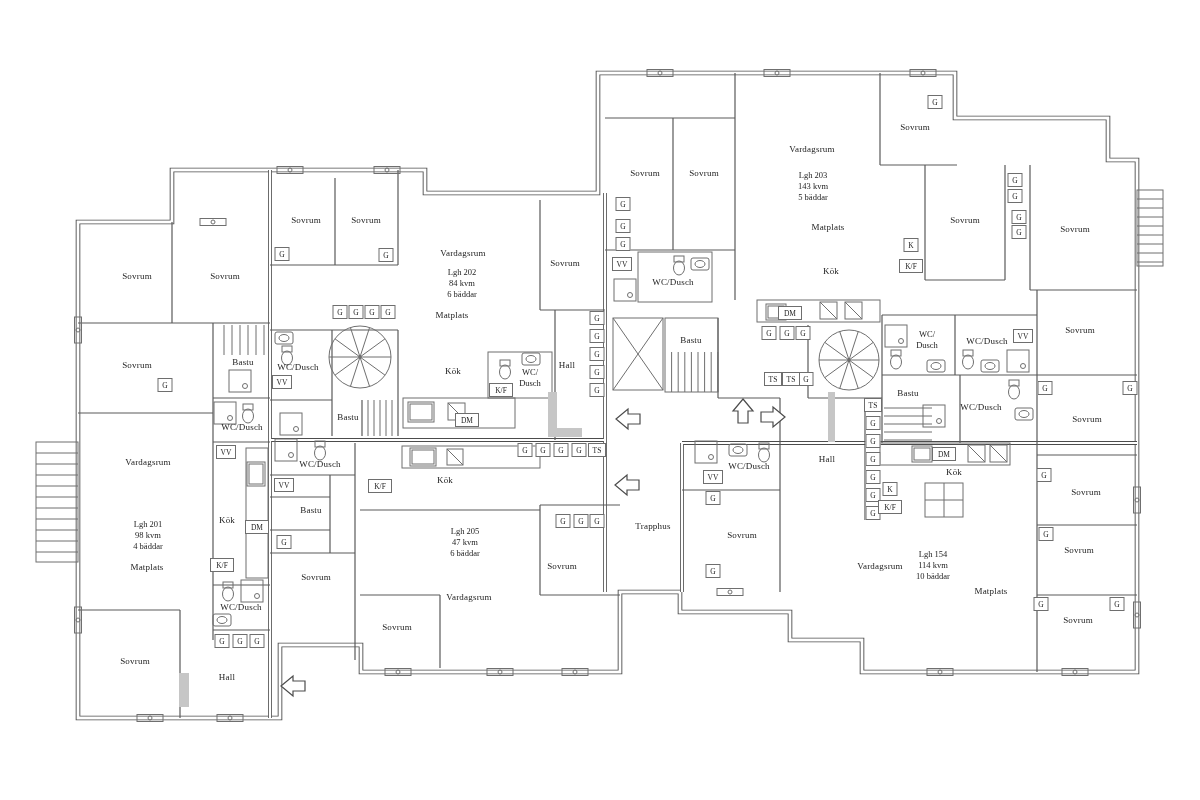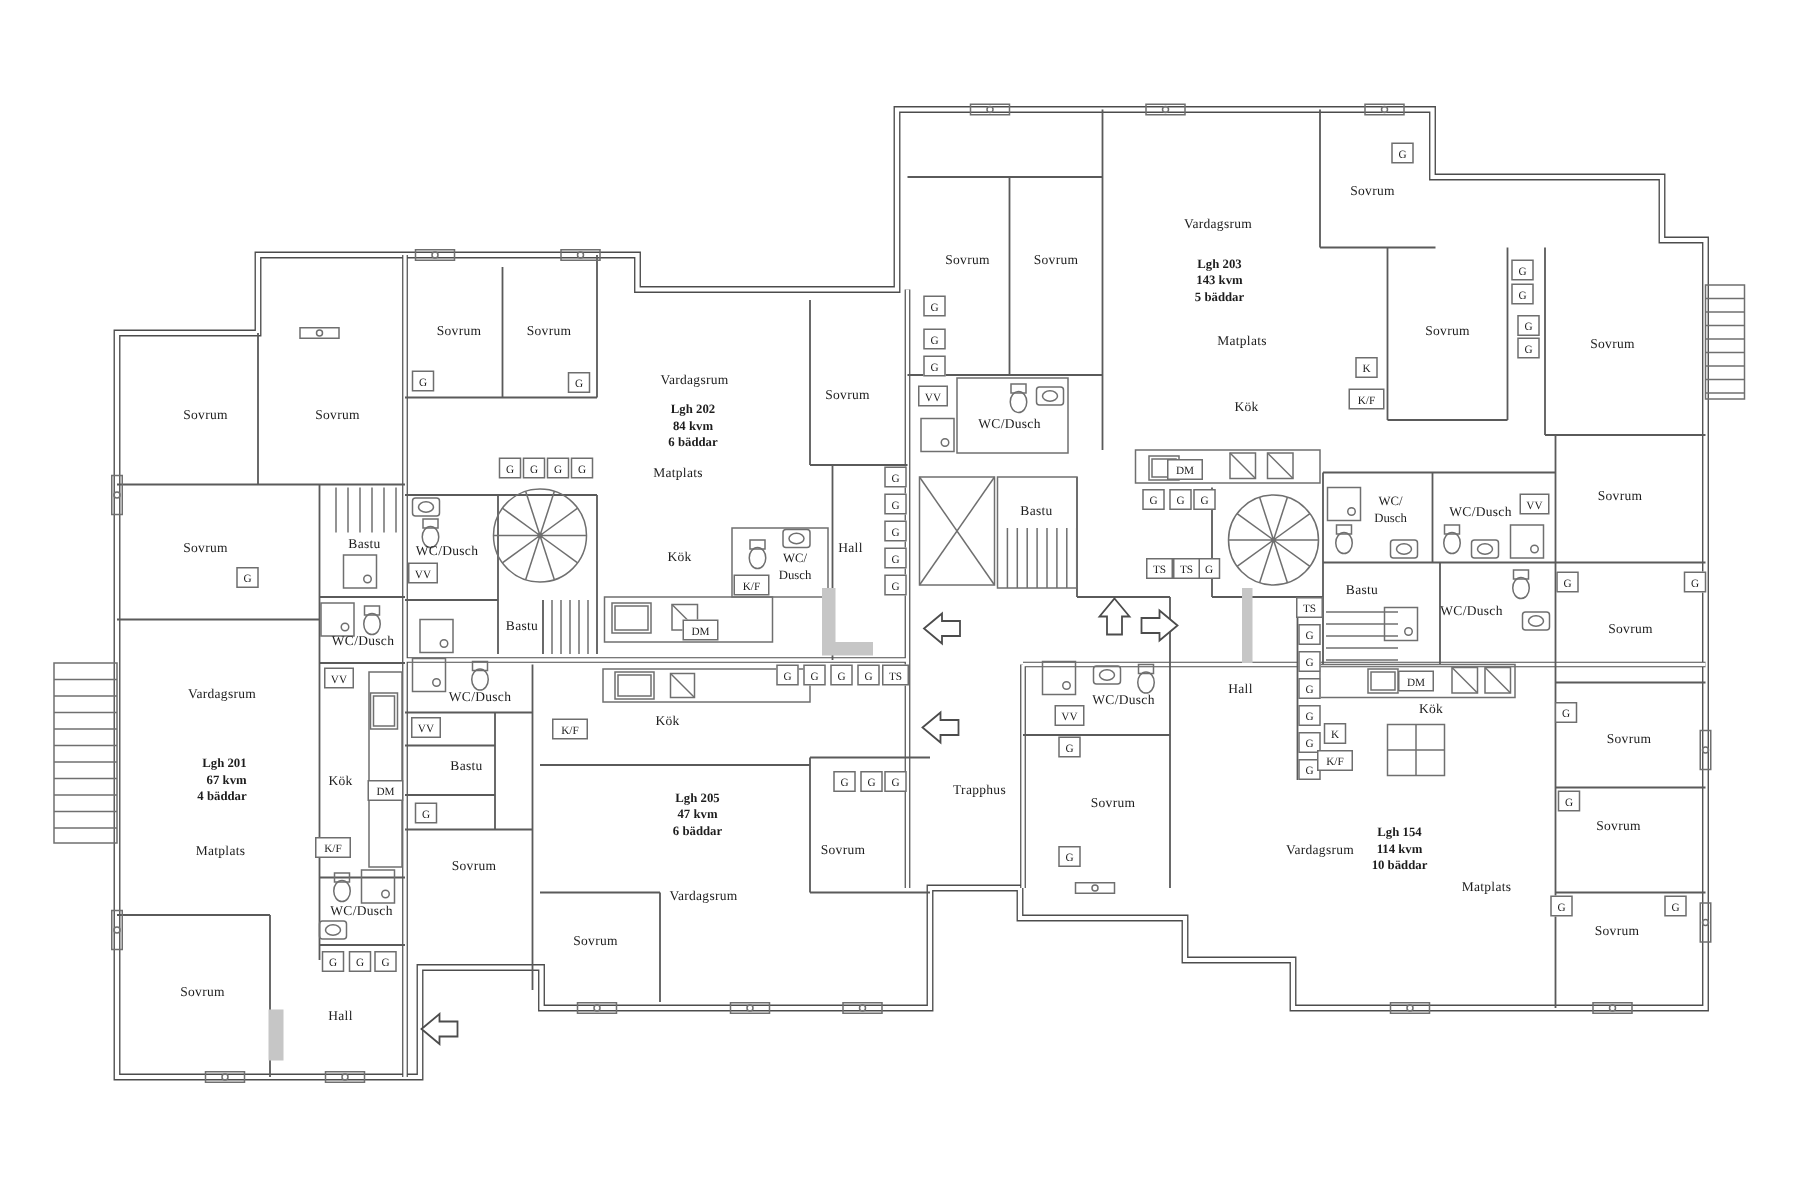--- a/index.html
+++ b/index.html
@@ -8,21 +8,21 @@
   #plan svg{position:absolute;left:0;top:0;}
   #labels{position:absolute;left:0;top:0;width:1200px;height:800px;}
   .lbl{position:absolute;transform:translate(-50%,-50%);font-size:9px;color:#1d1d1d;
        white-space:nowrap;letter-spacing:.2px;}
   .lbl2{position:absolute;transform:translate(-50%,-50%);font-size:8.5px;color:#1d1d1d;
         text-align:center;line-height:1.3;}
   .box{position:absolute;transform:translate(-50%,-50%);border:0.9px solid #6e6e6e;background:#fff;
        font-size:7.5px;color:#1d1d1d;display:flex;align-items:center;justify-content:center;
        height:14px;box-sizing:border-box;}
   .apt{position:absolute;transform:translate(-50%,-50%);font-size:8.5px;color:#1d1d1d;
-       text-align:center;line-height:1.3;font-weight:bold;}
+       text-align:center;line-height:1.3;}
   .apt span{display:block;}
   .wallT{fill:none;stroke:#4c4c4c;stroke-width:4.6;}
   .wallW{fill:none;stroke:#ffffff;stroke-width:2.8;}
   .wallDT{fill:none;stroke:#4c4c4c;stroke-width:3.8;}
   .wallDW{fill:none;stroke:#ffffff;stroke-width:2.2;}
   .wallS{fill:none;stroke:#5a5a5a;stroke-width:1.2;}
   .fx{fill:none;stroke:#6f6f6f;stroke-width:1;}
 </style>
 </head>
 <body>
@@ -394,23 +394,23 @@
       <div class="box" style="left: 501px; top: 390px; width: 24px;">K/F</div>
       <div class="box" style="left: 380px; top: 486px; width: 24px;">K/F</div>
       <div class="box" style="left: 911px; top: 266px; width: 24px;">K/F</div>
       <div class="box" style="left: 890px; top: 507px; width: 24px;">K/F</div>
       <div class="box" style="left: 911px; top: 245px; width: 15px;">K</div>
       <div class="box" style="left: 890px; top: 489px; width: 15px;">K</div>
       <div class="box" style="left: 257px; top: 527px; width: 24px;">DM</div>
       <div class="box" style="left: 467px; top: 420px; width: 24px;">DM</div>
       <div class="box" style="left: 790px; top: 313px; width: 24px;">DM</div>
       <div class="box" style="left: 944px; top: 454px; width: 24px;">DM</div>
-      <div class="apt" style="left: 148px; top: 520px; text-align: right;">
+      <div class="apt" style="left: 148px; top: 536px;">
         <span>Lgh 201</span>
-        <span>67 kvm</span>
+        <span>98 kvm</span>
         <span>4 bäddar</span>
       </div>
       <div class="apt" style="left: 462px; top: 284px;">
         <span>Lgh 202</span>
         <span>84 kvm</span>
         <span>6 bäddar</span>
       </div>
       <div class="apt" style="left: 813px; top: 187px;">
         <span>Lgh 203</span>
         <span>143 kvm</span>

